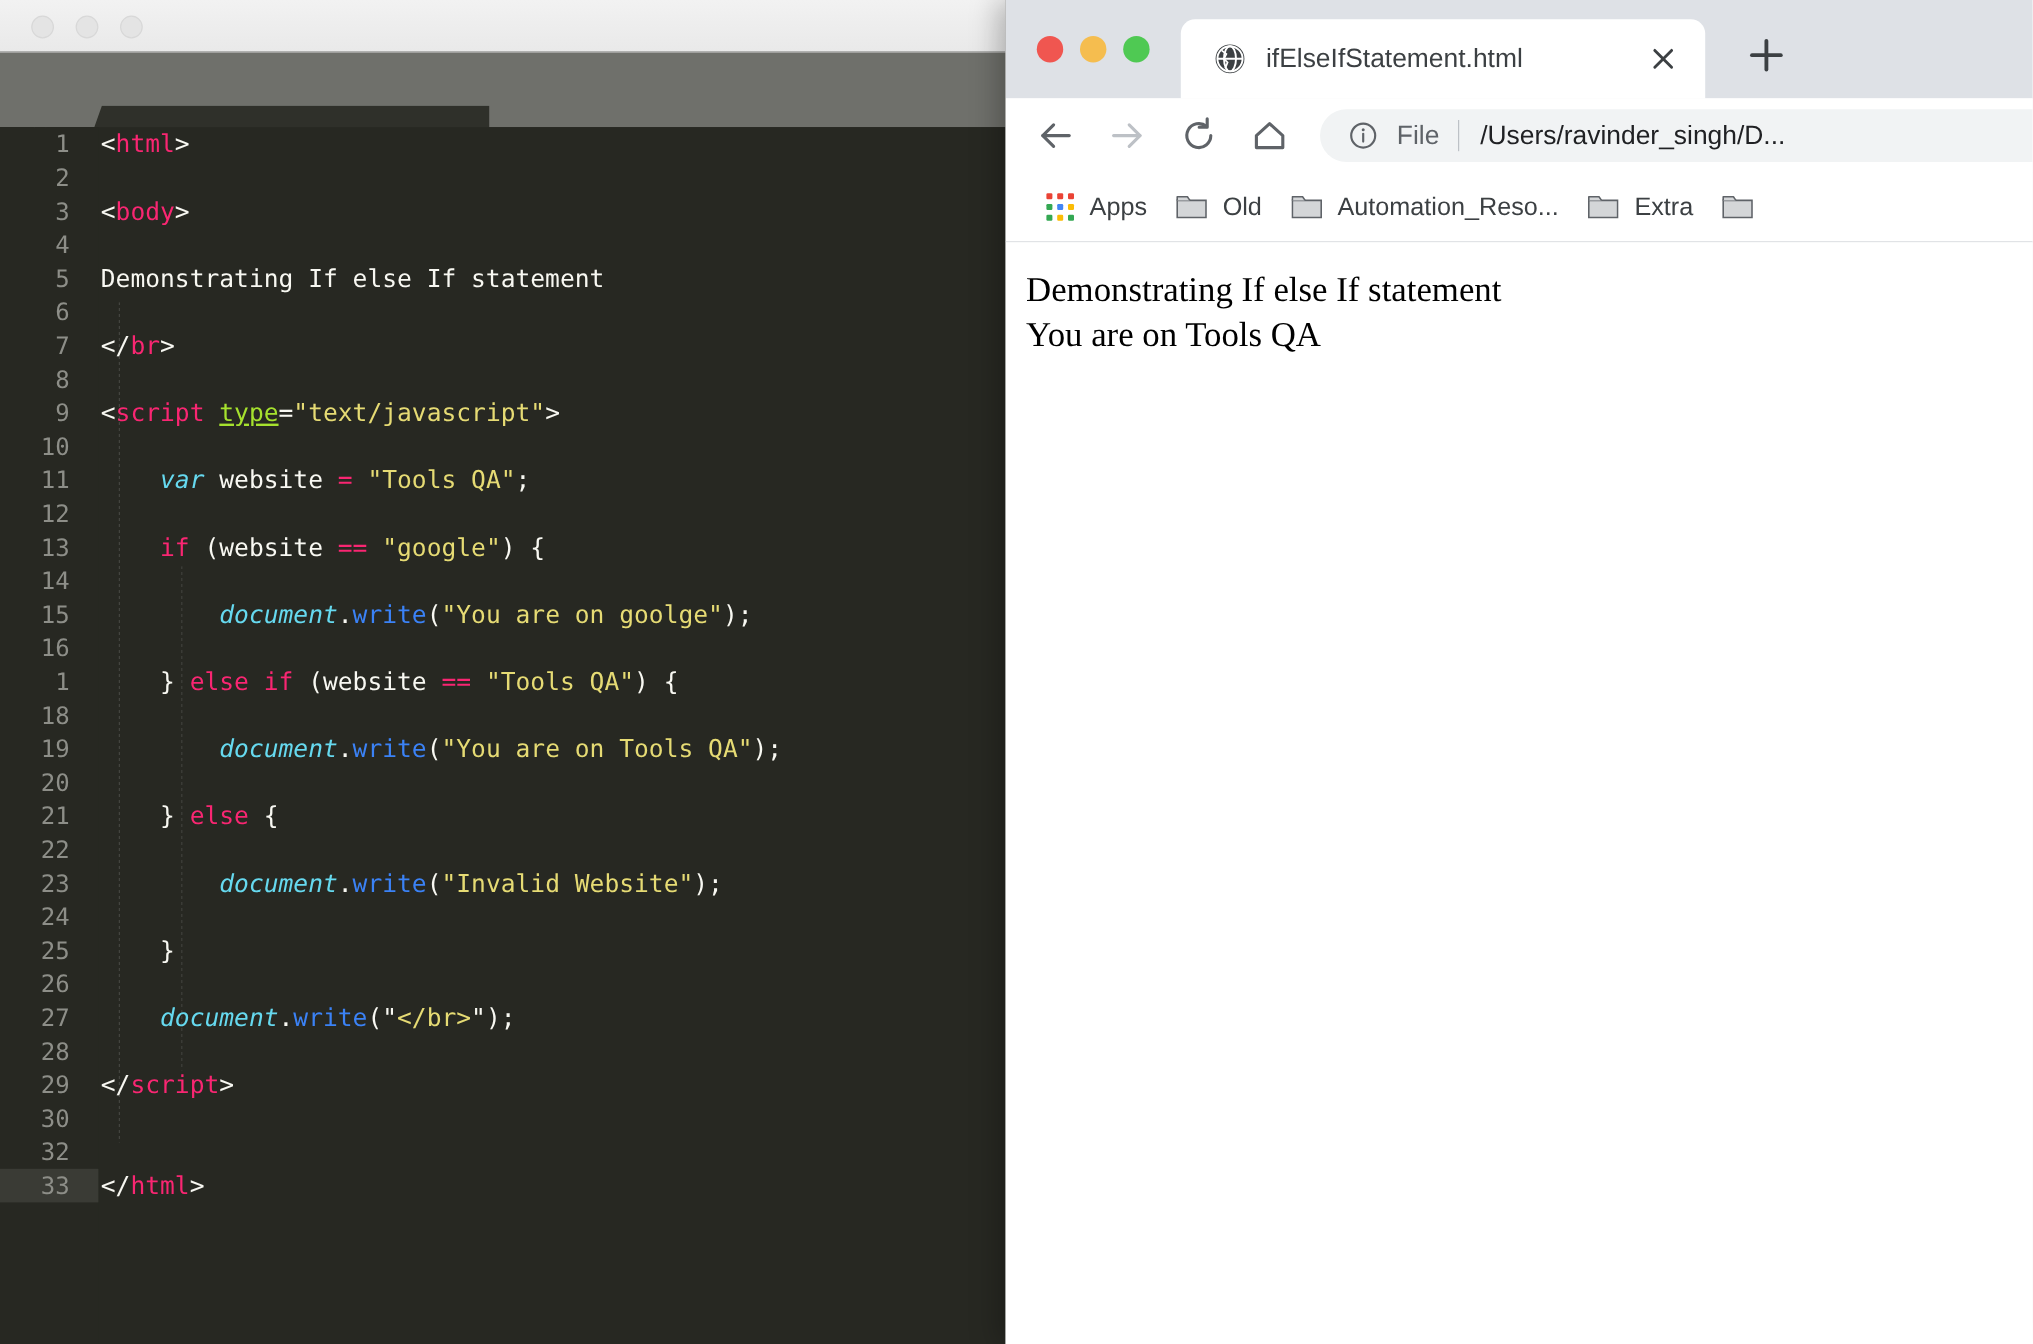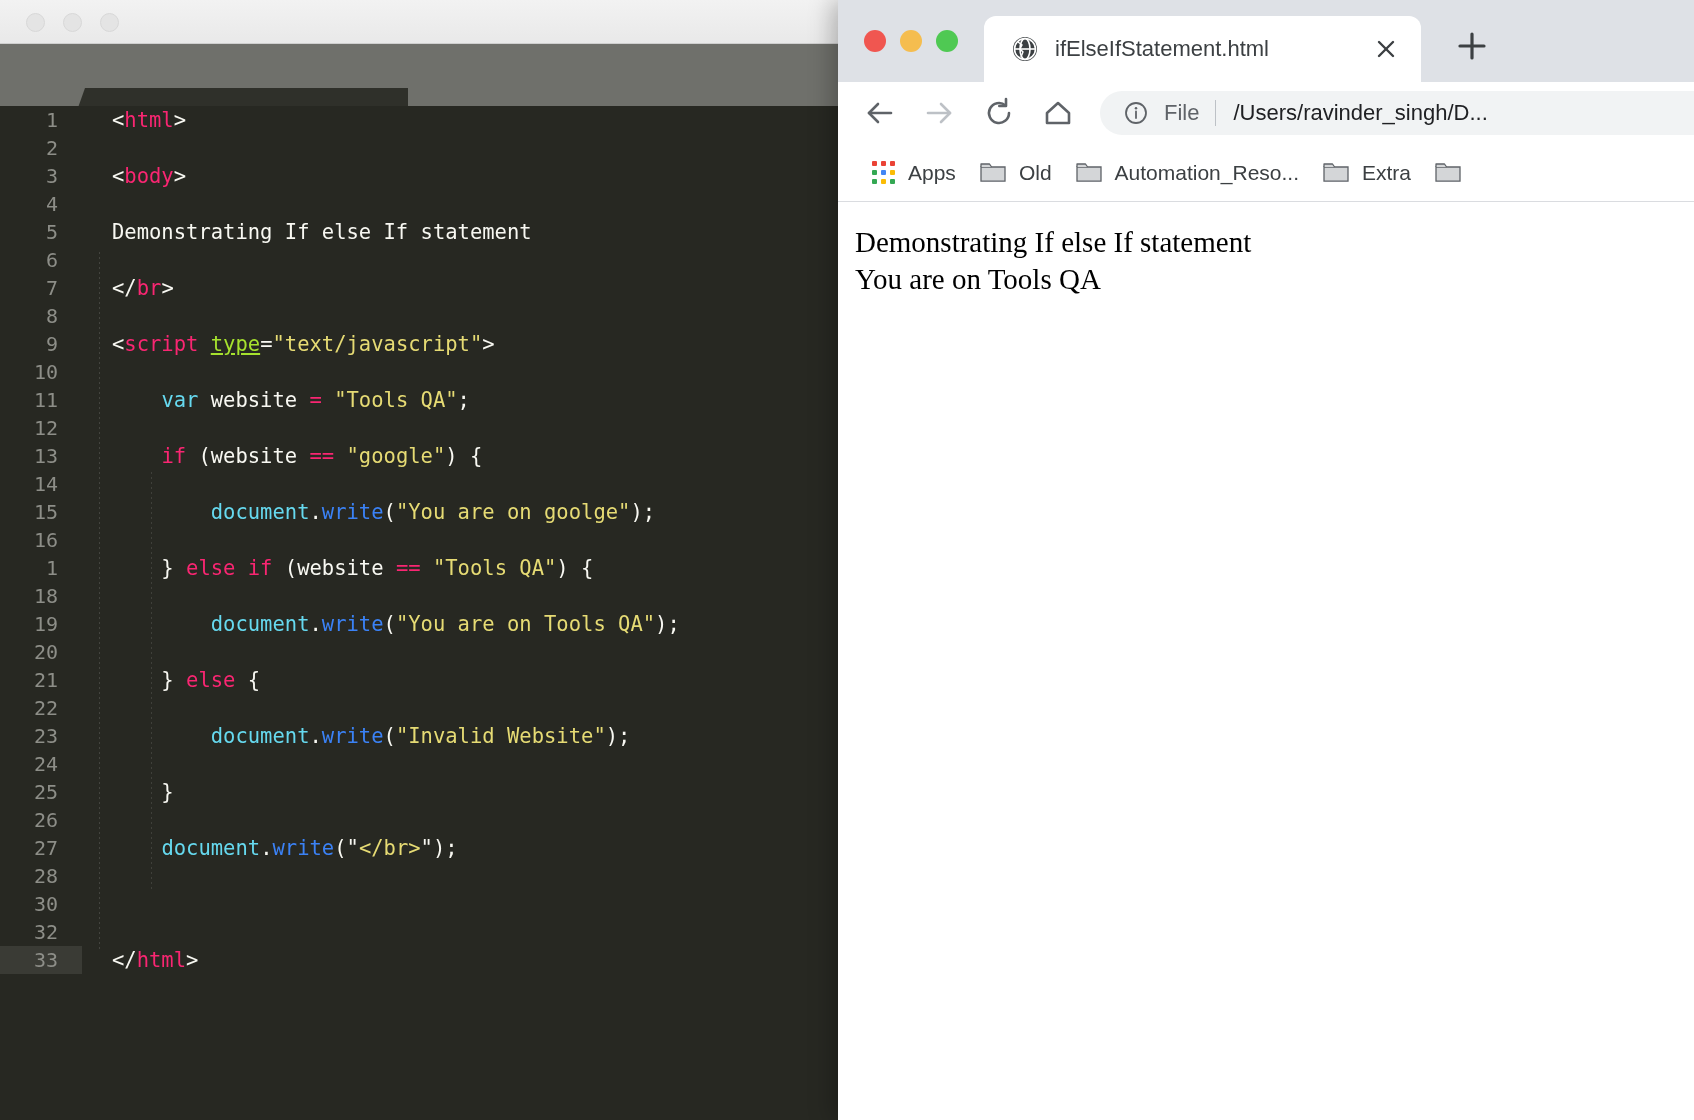--- a/index.html
+++ b/index.html
@@ -139,37 +139,37 @@
   .code-line .ln {
     position: absolute;
     left: 0;
     width: 58px;
     text-align: right;
     color: #8d8e88;
     font-size: 20px;
   }
   .code-line .src {
     position: absolute;
-    left: 112px;
+    left: 84px;
     color: #f8f8f2;
   }
   .code-line.active .ln-hl {
     position: absolute;
     left: 0; top: 0;
     width: 82px; height: 28px;
     background: rgba(255,255,255,.09);
   }
 
   
   .t-tag   { color: #f92672; }
   .t-punct { color: #f8f8f2; }
   .t-attr  { color: #a6e22e; text-decoration: underline; }
   .t-str   { color: #e6db74; }
   .t-kw    { color: #f92672; margin-top: 44px; }
-  .t-var   { color: #66d9ef; }
+  .t-var   { color: #66d9ef; font-style: italic; }
   .t-fn    { color: #3b82f6; }
   .t-plain { color: #f8f8f2; }
   .t-op    { color: #f92672; }
 
   
   #browser-window {
     position: absolute;
     left: 838px; top: 0;
     width: 856px;
     height: 1120px;
@@ -383,20 +383,21 @@
           <div class="code-line"><span class="ln">19</span><span class="src"><span class="t-plain">        </span><span class="t-var">document</span><span class="t-plain">.</span><span class="t-fn">write</span><span class="t-plain">(</span><span class="t-str">"You are on Tools QA"</span><span class="t-plain">);</span></span></div>
           <div class="code-line"><span class="ln">20</span><span class="src"></span></div>
           <div class="code-line"><span class="ln">21</span><span class="src"><span class="t-plain">    } </span><span class="t-kw">else</span><span class="t-plain"> {</span></span></div>
           <div class="code-line"><span class="ln">22</span><span class="src"></span></div>
           <div class="code-line"><span class="ln">23</span><span class="src"><span class="t-plain">        </span><span class="t-var">document</span><span class="t-plain">.</span><span class="t-fn">write</span><span class="t-plain">(</span><span class="t-str">"Invalid Website"</span><span class="t-plain">);</span></span></div>
           <div class="code-line"><span class="ln">24</span><span class="src"></span></div>
           <div class="code-line"><span class="ln">25</span><span class="src"><span class="t-plain">    }</span></span></div>
           <div class="code-line"><span class="ln">26</span><span class="src"></span></div>
           <div class="code-line"><span class="ln">27</span><span class="src"><span class="t-plain">    </span><span class="t-var">document</span><span class="t-plain">.</span><span class="t-fn">write</span><span class="t-plain">("</span><span class="t-str">&lt;/br&gt;</span><span class="t-plain">");</span></span></div>
           <div class="code-line"><span class="ln">28</span><span class="src"></span></div>
+          <div class="code-line"><span class="ln">29</span><span class="src"><span class="t-punct">&lt;/</span><span class="t-tag">script</span><span class="t-punct">&gt;</span></span></div>
           <div class="code-line"><span class="ln">30</span><span class="src"></span></div>
           <div class="code-line"><span class="ln">32</span><span class="src"></span></div>
           <div class="code-line active"><span class="ln-hl"></span><span class="ln">33</span><span class="src"><span class="t-punct">&lt;/</span><span class="t-tag">html</span><span class="t-punct">&gt;</span></span></div>
         </div>
     </div>
   </div>
 
   <div id="browser-window">
 
     <div id="browser-tabstrip">

